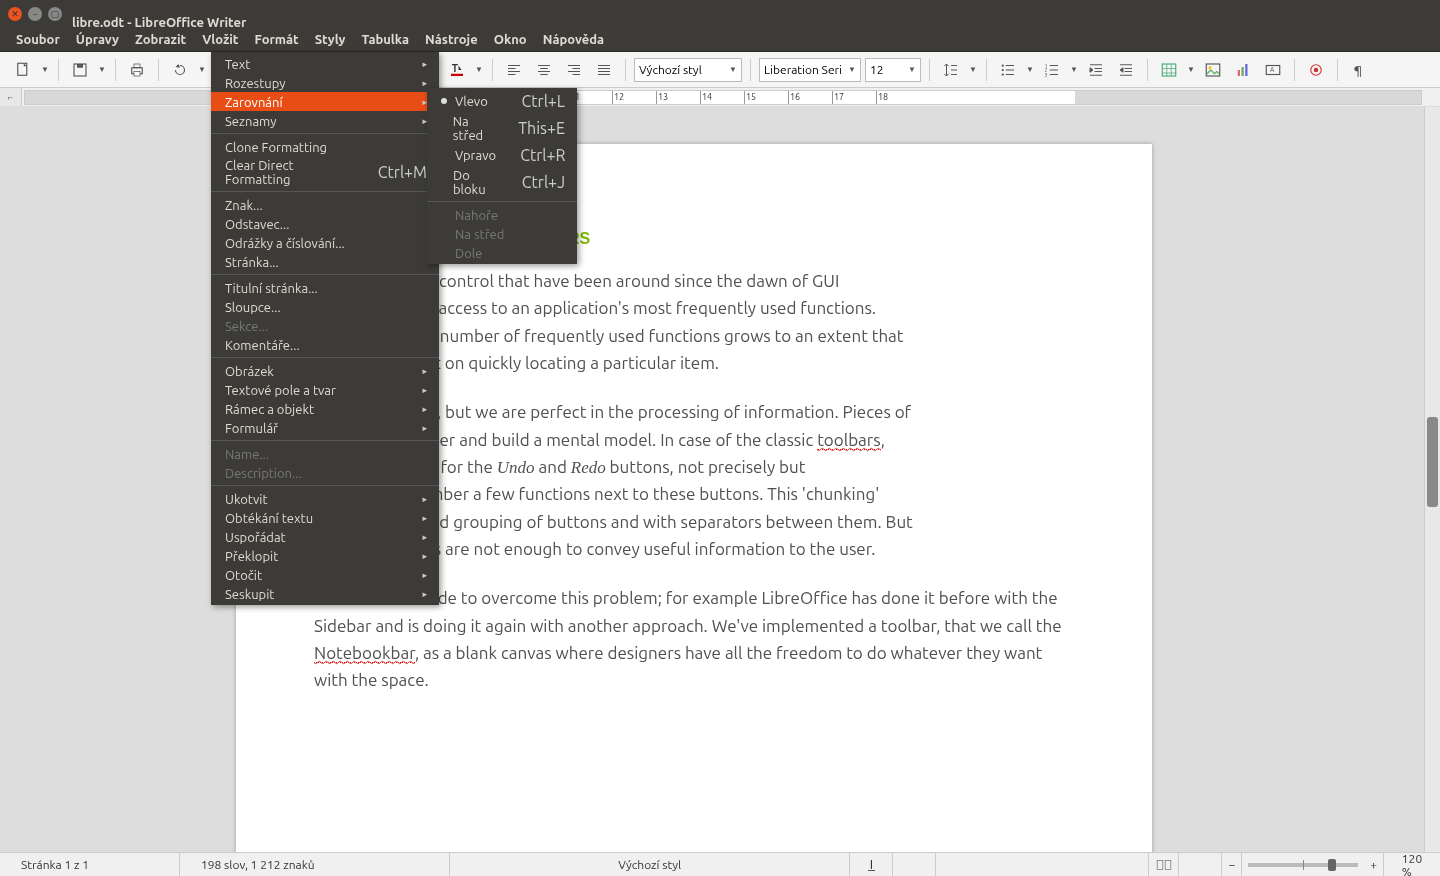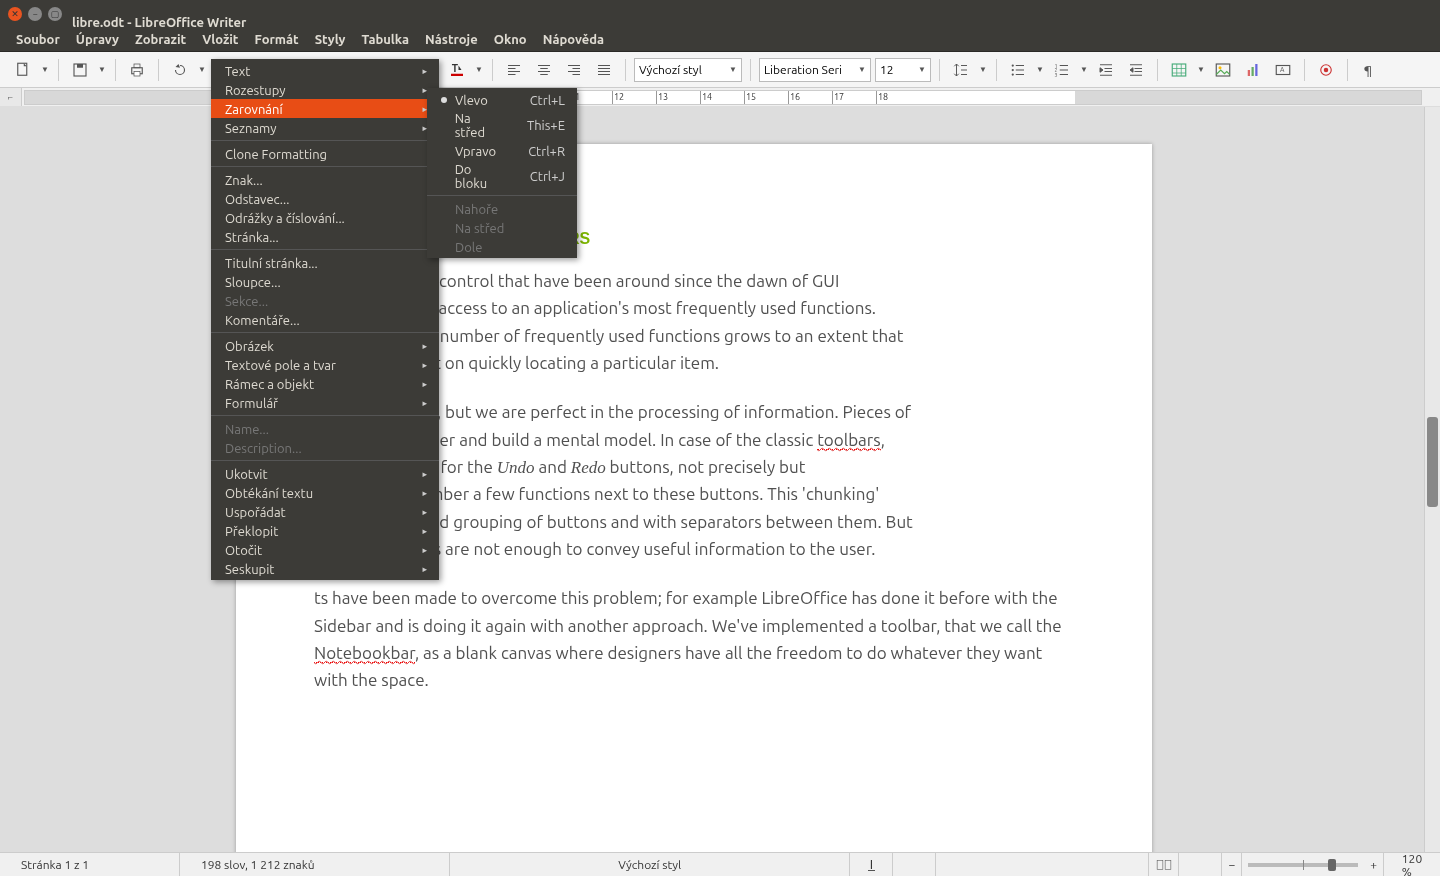--- a/index.html
+++ b/index.html
@@ -43,26 +43,26 @@
 
 .statusbar { position: absolute; bottom: 0; left: 0; right: 0; height: 24px; background: #f0f0f0; border-top: 1px solid #ccc; display: flex; align-items: center; font-size: 12px; color: #333; }
 .status-cell { padding: 0 21px; border-right: 1px solid #ccc; height: 100%; display: flex; align-items: center; justify-content: center; }
 .status-cell.flex { flex: 1; }
 
 .dropdown { position: absolute; background: #3c3b37; color: #dfdbd2; font-size: 13px; box-shadow: 2px 2px 6px rgba(0,0,0,0.4); z-index: 100; padding: 2px 0; }
 .dd-item { padding: 2px 12px 2px 14px; display: flex; align-items: center; justify-content: space-between; min-height: 19px; cursor: pointer; }
 .dd-item.highlight { background: #e84d15; color: #fff; }
 .dd-item.disabled { color: #777; }
 .dd-arrow { font-size: 9px; margin-left: 20px; color:#ccc; }
-.dd-shortcut { margin-left: 24px; color: #ccc; font-size: 13px; }
+.dd-shortcut { margin-left: 24px; color: #ccc; font-size: 16px; }
 .dd-sep { height: 1px; background: #555; margin: 3px 0; }
 .dd-radio { width: 6px; height: 6px; background: #ddd; border-radius: 50%; margin-right: 8px; }
 .dd-item .left { display:flex; align-items:center; }
 
-.format-menu { left: 211px; top: 59px; width: 228px; }
+.format-menu { left: 211px; top: 52px; width: 228px; }
 .align-submenu { left: 427px; top: 88px; width: 150px; }
 
 .icon-svg { width: 18px; height: 18px; }
 .zoom-slider { width: 110px; height: 4px; background: #bbb; position: relative; margin: 0 6px; }
 .zoom-slider::before { content:''; position:absolute; left:50%; top:-3px; width:1px; height:10px; background:#888;}
 .zoom-thumb { position:absolute; width: 8px; height: 12px; background: #666; top: -4px; left: 80px; border-radius:2px;}
 </style>
 </head>
 <body>
 
@@ -150,21 +150,21 @@
       <svg class="icon-svg" viewBox="0 0 24 24">
         <path d="M4 6h16M4 10h16M4 14h16M4 18h16" stroke="#555" stroke-width="1.5"></path>
       </svg>
     </div>
   <div class="tb-sep"></div>
   <div class="tb-combo" style="width:108px">
       <span>Výchozí styl</span>
       <span class="arrow">▼</span>
     </div>
   <div class="tb-sep"></div>
-  <div class="tb-combo" style="width:112px">
+  <div class="tb-combo" style="width:102px">
       <span>Liberation Seri</span>
       <span class="arrow">▼</span>
     </div>
   <div class="tb-combo" style="width:56px">
       <span>12</span>
       <span class="arrow">▼</span>
     </div>
   <div class="tb-sep"></div>
   <div class="tb-btn">
       <svg class="icon-svg" viewBox="0 0 24 24">
@@ -377,20 +377,24 @@
       <span class="dd-arrow">▸</span>
     </div>
     <div class="dd-item">
       <span class="left">Seznamy</span>
       <span class="dd-arrow">▸</span>
     </div>
     <div class="dd-sep"></div>
     <div class="dd-item">
       <span class="left">Clone Formatting</span>
     </div>
+    <div class="dd-item">
+      <span class="left">Clear Direct Formatting</span>
+      <span class="dd-shortcut">Ctrl+M</span>
+    </div>
     <div class="dd-sep"></div>
     <div class="dd-item">
       <span class="left">Znak...</span>
     </div>
     <div class="dd-item">
       <span class="left">Odstavec...</span>
     </div>
     <div class="dd-item">
       <span class="left">Odrážky a číslování...</span>
     </div>

